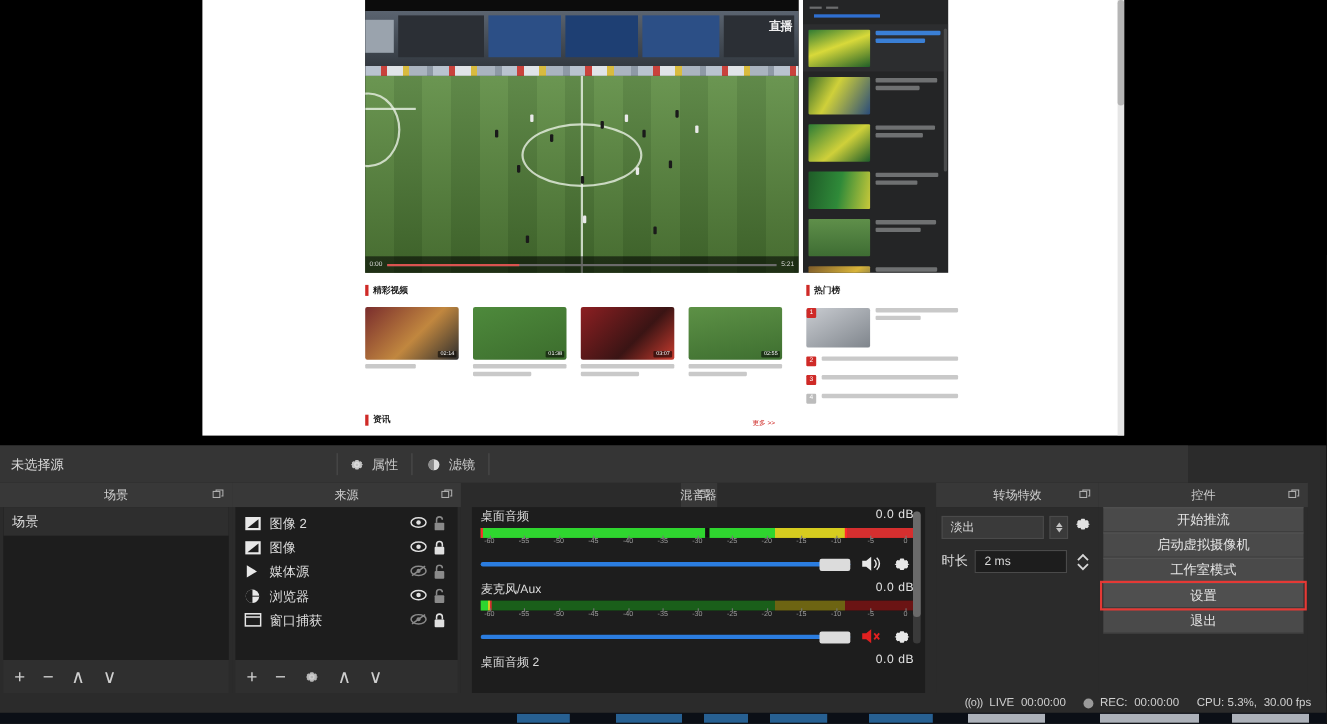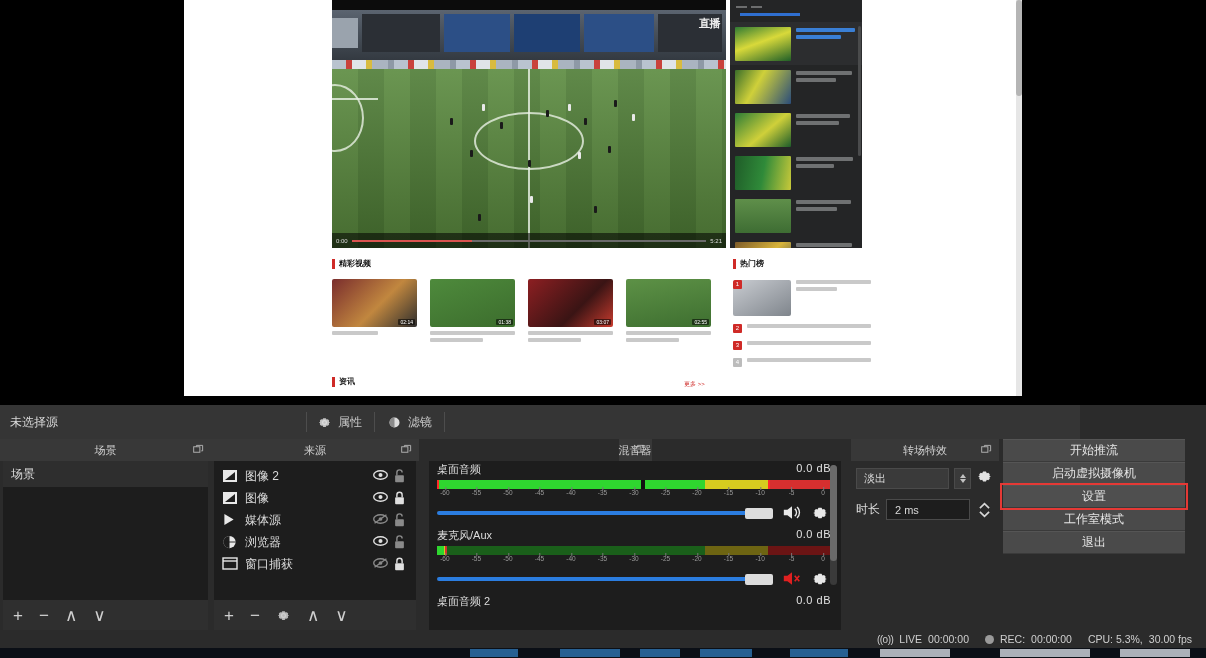--- a/index.html
+++ b/index.html
@@ -779,25 +779,34 @@
               <svg width="15" height="22" viewBox="0 0 16 24" fill="none" stroke="#d8d8d8" stroke-width="1.8">
                 <path d="M3 10 L8 5 L13 10"></path>
                   <path d="M3 14 L8 19 L13 14"></path>
               </svg>
             </span>
           </div>
         </div>
       </div>
 
       <div class="dock" id="dock-ctrl">
+        <div class="dock-title">
+          <span>控件</span>
+          <span class="dock-float">
+            <svg width="11" height="11" viewBox="0 0 16 16" fill="none" stroke="#cfcfcf" stroke-width="1.4">
+              <rect x="1" y="4" width="9" height="8"></rect>
+                <path d="M5 4V2h9v8h-2"></path>
+            </svg>
+          </span>
+        </div>
         <div class="ctrl-body">
           <div class="cbtn">开始推流</div>
           <div class="cbtn">启动虚拟摄像机</div>
+          <div class="cbtn">工作室模式</div>
           <div class="cbtn hl">设置</div>
-          <div class="cbtn">工作室模式</div>
           <div class="cbtn">退出</div>
         </div>
       </div>
     </div>
 
     <div class="status">
       <span class="st-grp">
         <span class="livecast">
           <b>((o))</b>
         </span>

